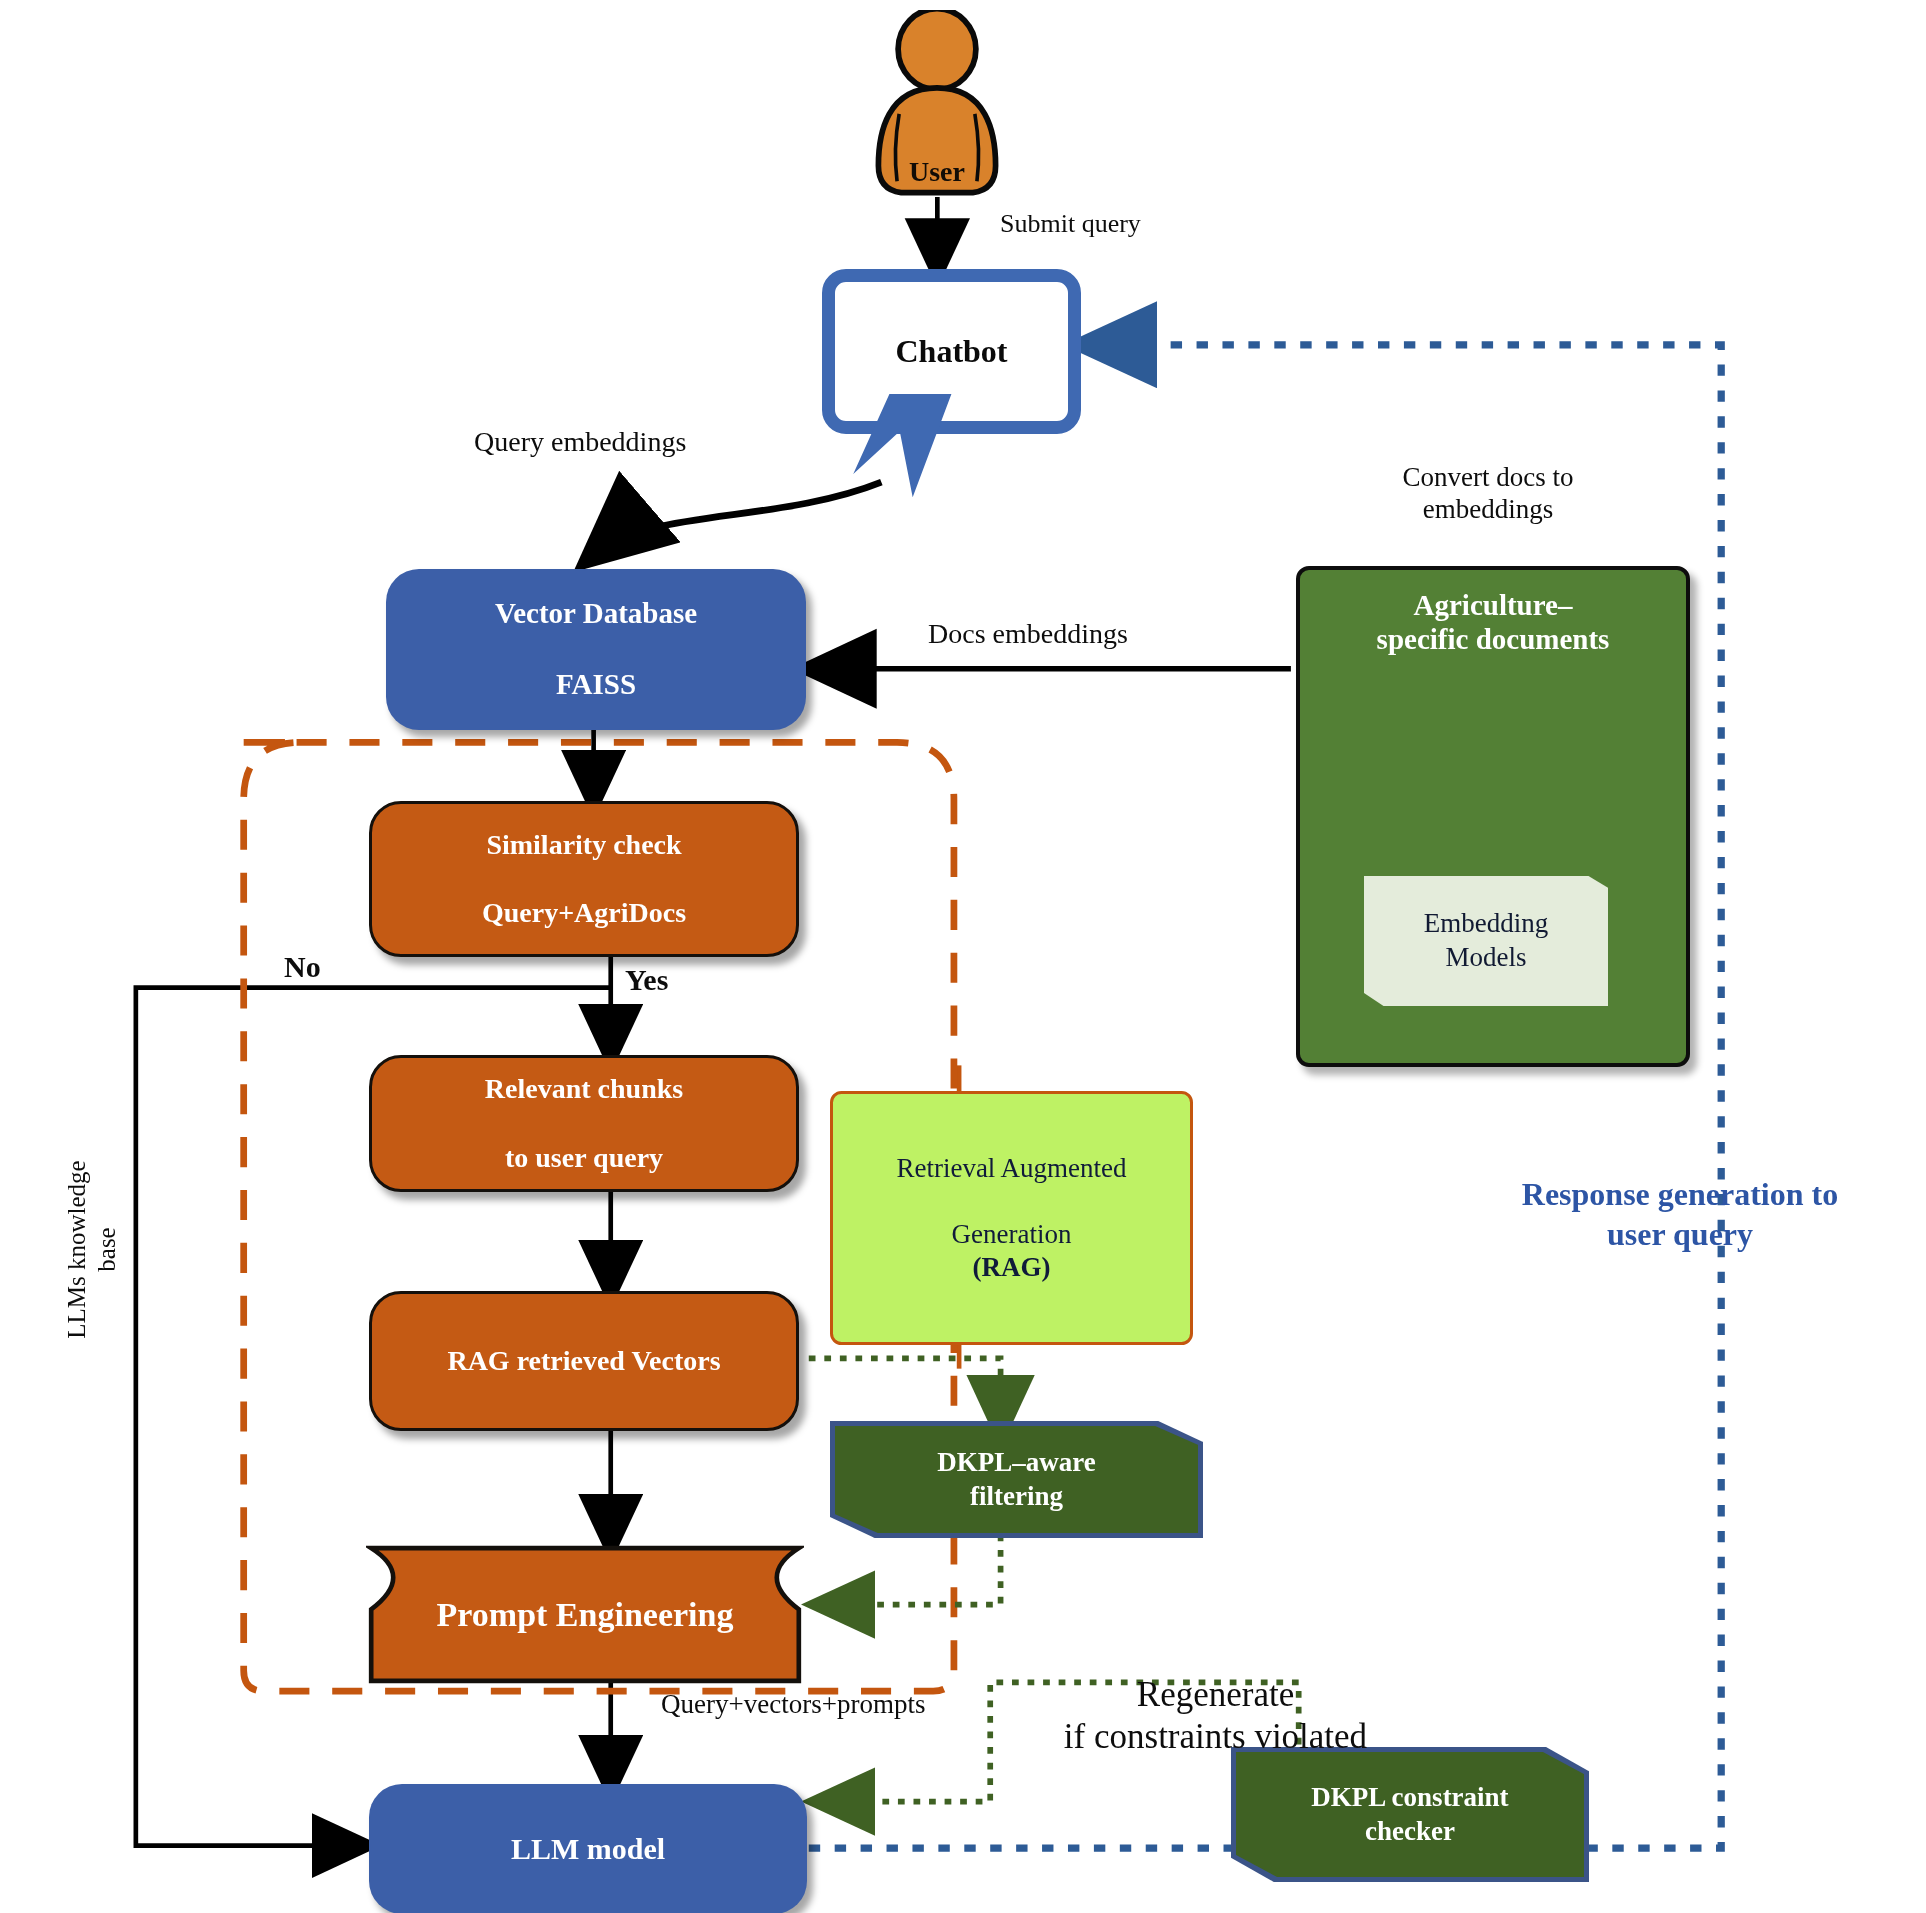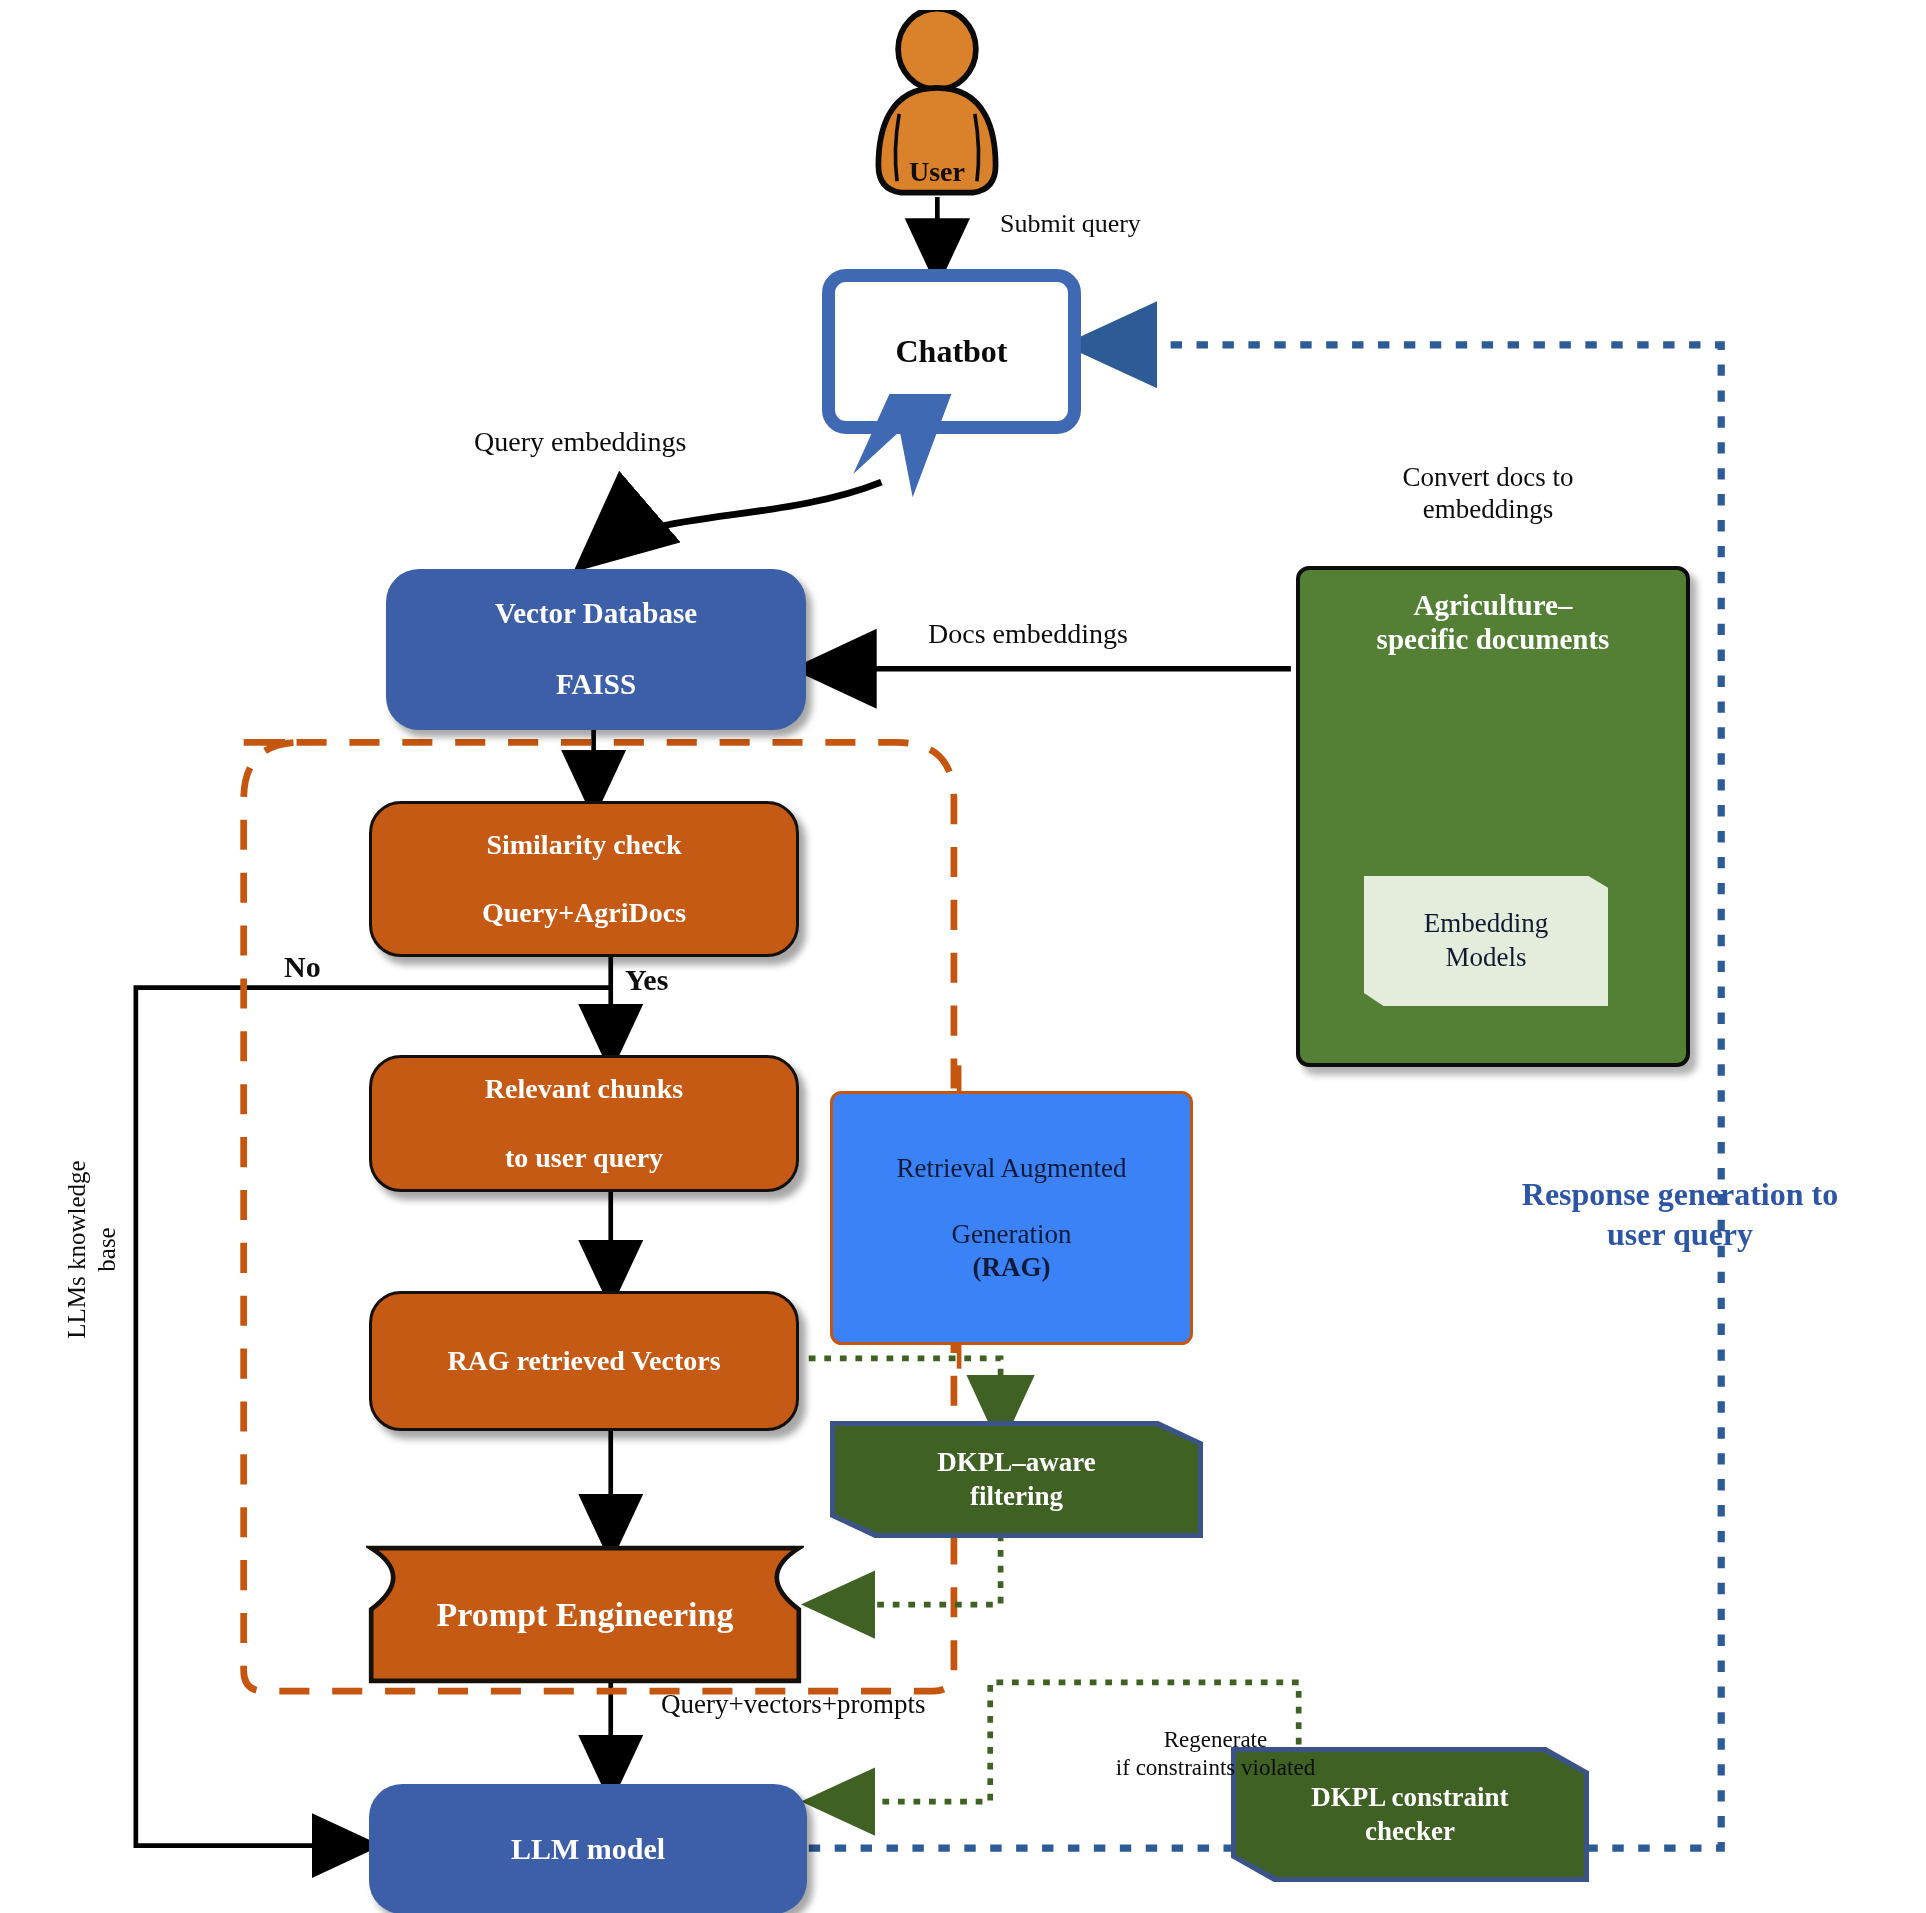--- a/index.html
+++ b/index.html
@@ -16,21 +16,21 @@
             box-shadow:5.2px 6.2px 7.3px rgba(0,0,0,.35);}
   
   .orange-box{background:#c45a14;color:#ffffff;font-weight:bold;border:3.6px solid #14100c;
               border-radius:32px;box-shadow:6.2px 7.3px 7.3px rgba(0,0,0,.35);}
   
   .green-box{background:#538035;border:4.7px solid #0d0d0d;border-radius:13px;
              box-shadow:6.2px 7.3px 7.3px rgba(0,0,0,.3);}
   .green-title{position:absolute;left:0;right:0;top:17.6px;color:#ffffff;font-weight:bold;
                text-align:center;line-height:1.2;}
   
-  .rag-box{background:#3b82f6;border:3.6px solid #c4560f;border-radius:11.4px;color:#101b3a;}
+  .rag-box{background:#bef264;border:3.6px solid #c4560f;border-radius:11.4px;color:#101b3a;}
 
   
   .embed-doc{position:absolute;background:#e4ecdb;color:#111a33;display:flex;
     align-items:center;justify-content:center;text-align:center;line-height:1.25;
     clip-path:polygon(0 0,92% 0,100% 9%,100% 100%,8% 100%,0 90%);}
 
   
   .dkpl{position:absolute;color:#ffffff;font-weight:bold;display:flex;align-items:center;
         justify-content:center;text-align:center;line-height:1.25;
         background:#3b5488;
@@ -221,18 +221,18 @@
   <div class="lab" style="left:928px;top:617px;font-size:28px;">Docs embeddings</div>
 
   <div class="lab" style="left:625px;top:962px;font-size:30px;font-weight:bold;">Yes</div>
 
   <div class="lab" style="left:284px;top:949px;font-size:30px;font-weight:bold;">No</div>
 
   <div class="vert" style="left:62px;top:1410px;width:321px;font-size:25px;text-align:center;">LLMs knowledge<br>base</div>
 
   <div class="lab" style="left:661px;top:1688px;font-size:27px;">Query+vectors+prompts</div>
 
-  <div class="lab center" style="left:1029px;top:1726px;width:373px;font-size:23px;">Regenerate<br>if constraints violated</div>
+  <div class="lab center" style="left:1029px;top:1674px;width:373px;font-size:35px;">Regenerate<br>if constraints violated</div>
 
   <div class="lab blue-lab" style="left:1452px;top:1174px;width:456px;font-size:32px;">Response generation to<br>user query</div>
 
 </div>
 
 
 </body></html>

